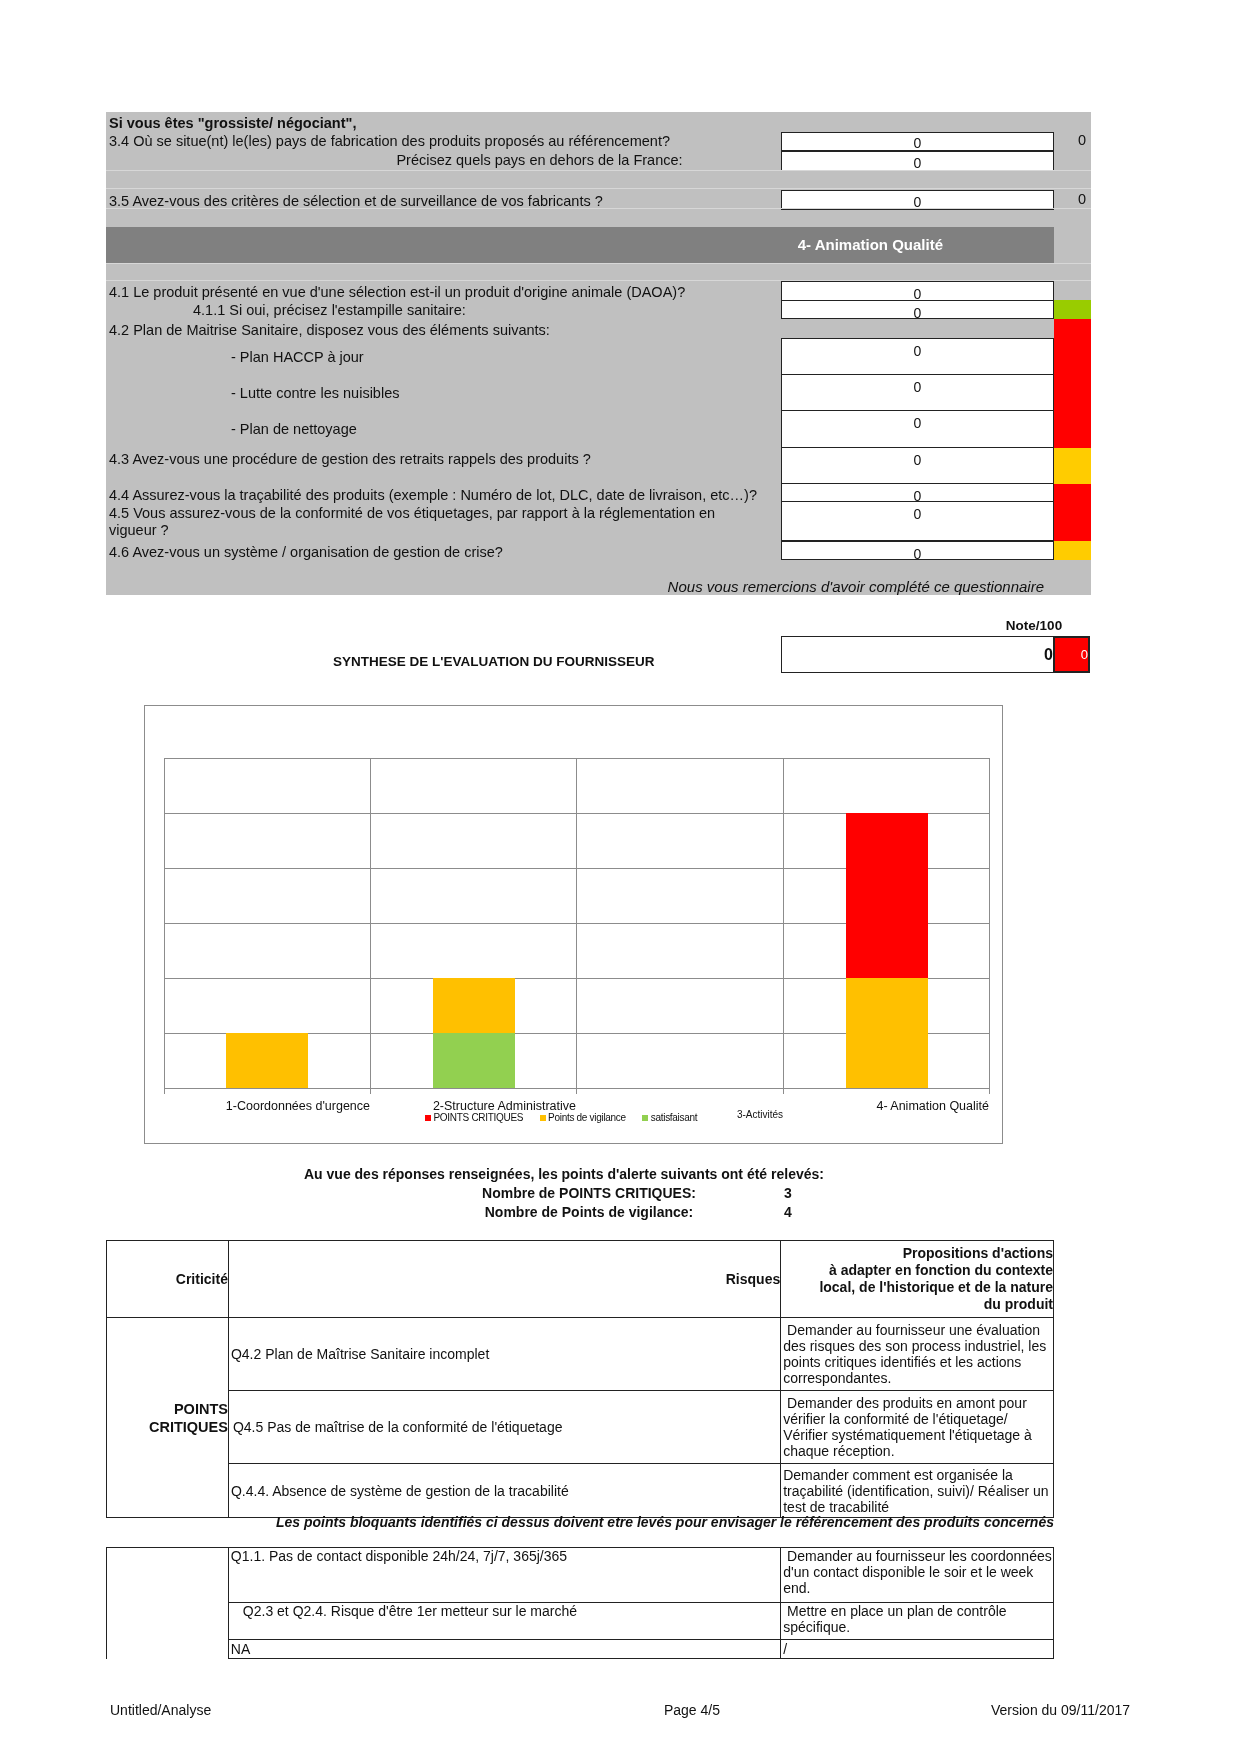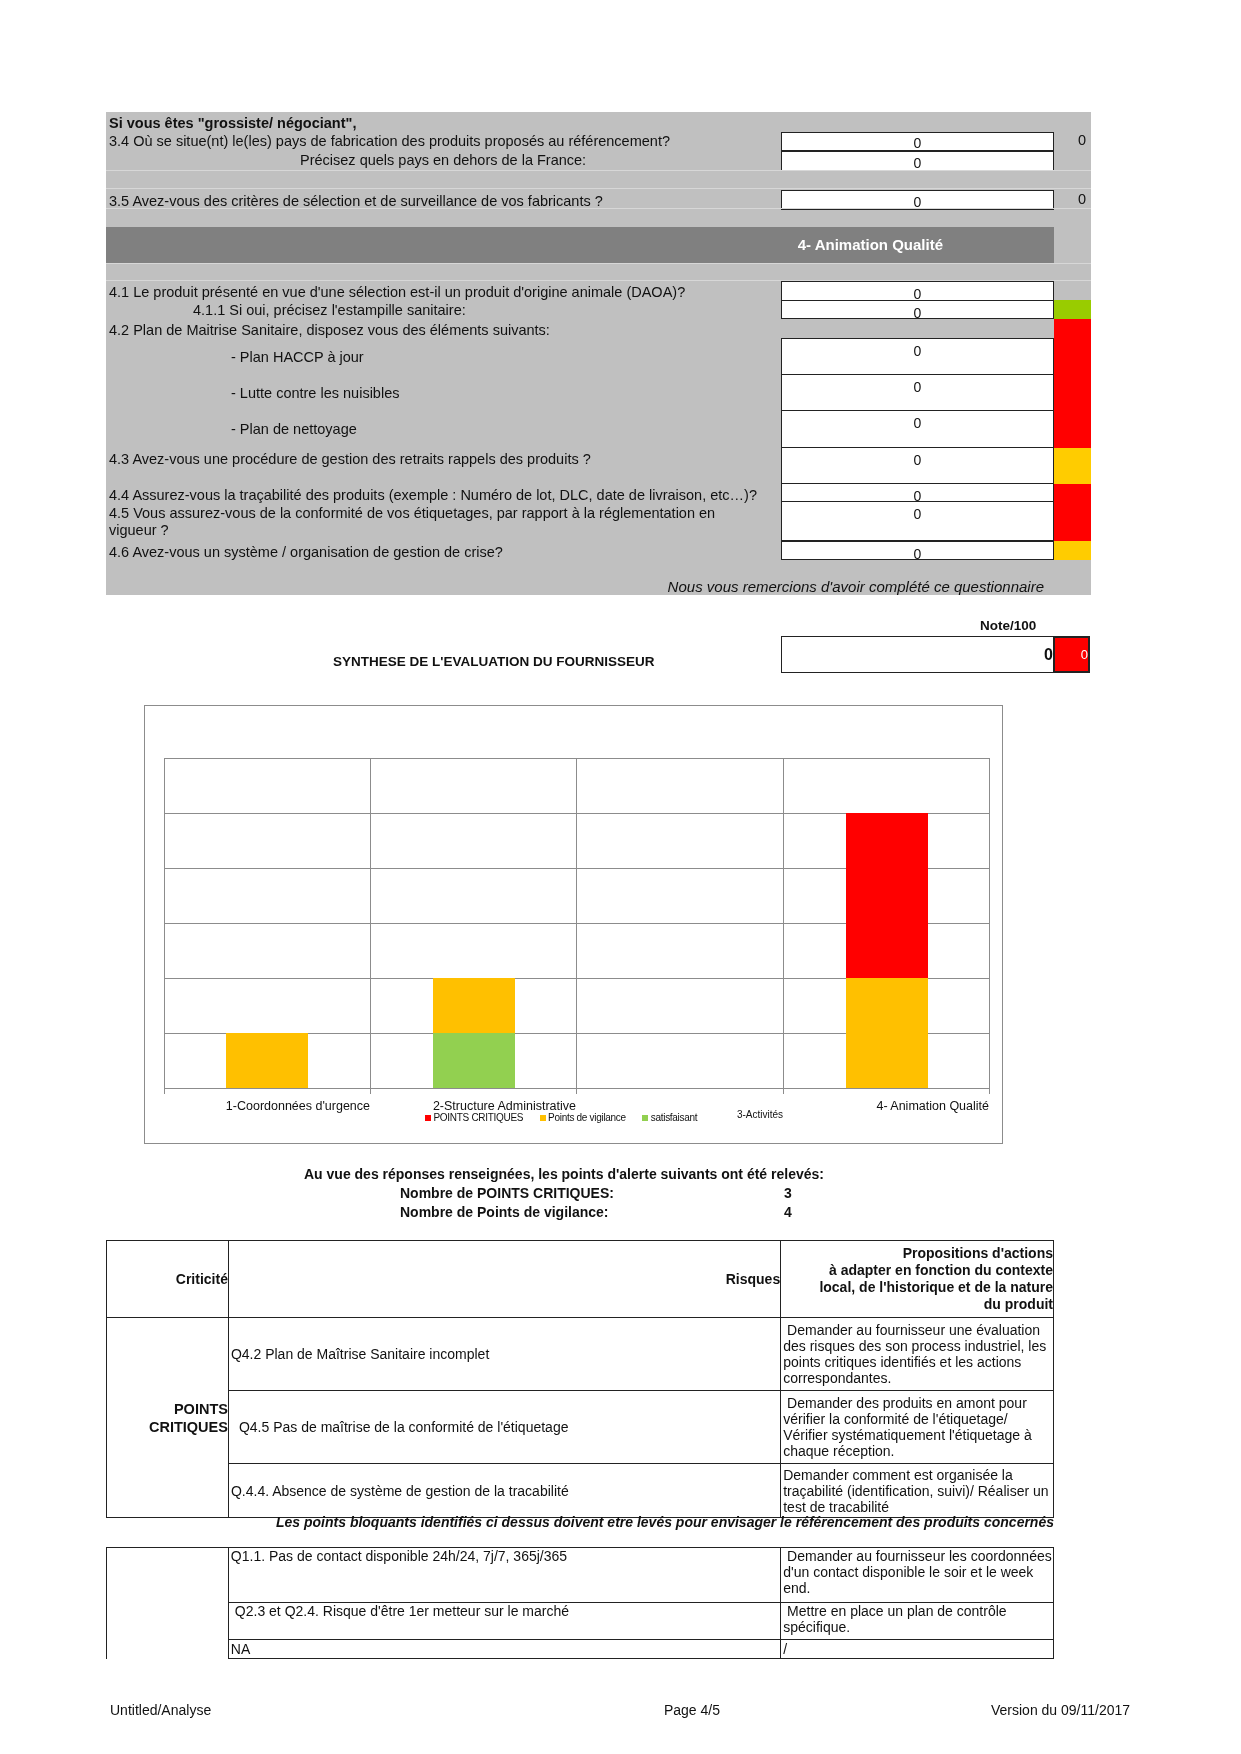--- a/index.html
+++ b/index.html
@@ -6,21 +6,21 @@
   html, body { width: 1241px; height: 1754px; background: #ffffff; }
   body { position: relative; font-family: "Liberation Sans", sans-serif; color: #111; font-size: 14px; overflow: hidden; }
   .abs { position: absolute; }
   .gray { background: #c0c0c0; }
   .txt { font-size: 14.5px; line-height: 17px; white-space: nowrap; }
   .inbox { background: #fff; border: 1px solid #222; text-align: center; font-size: 14px; line-height: 15px; }
   .sep { background: #d7d7d7; height: 1px; }
   .status { }
   .bold { font-weight: bold; }
   .center { text-align: right; }
-  .right { text-align: left; }
+  .right { text-align: center; }
   .chart-frame { border: 1px solid #8c8c8c; background: #fff; }
   .gridline { position: absolute; left: 0; right: 0; height: 1px; background: #8c8c8c; }
   .vline { position: absolute; top: 0; bottom: 0; width: 1px; background: #8c8c8c; }
   .bar-seg { position: absolute; }
   .tbl { border-collapse: collapse; position: absolute; font-size: 14px; }
   .tbl td { border: 1px solid #222; vertical-align: middle; line-height: 16px; }
   .footer { font-size: 14px; }
 </style>
 </head>
 <body>
@@ -146,21 +146,21 @@
   </tr>
   <tr style="height:73px;">
     <td rowspan="3" class="center bold" style="font-size:14.5px; line-height:18px;">
       <div>POINTS</div>
       <div>CRITIQUES</div>
     </td>
     <td style="padding-left:2px;">Q4.2 Plan de Maîtrise Sanitaire incomplet</td>
     <td style="padding-left:2px; white-space:pre-wrap;"> Demander au fournisseur une évaluation des risques des son process industriel, les points critiques identifiés et les actions correspondantes.</td>
   </tr>
   <tr style="height:73px;">
-    <td style="padding-left:10px;">Q4.5 Pas de maîtrise de la conformité de l'étiquetage</td>
+    <td style="padding-left:4px;">Q4.5 Pas de maîtrise de la conformité de l'étiquetage</td>
     <td style="padding-left:2px; white-space:pre-wrap;"> Demander des produits en amont pour vérifier la conformité de l'étiquetage/ Vérifier systématiquement l'étiquetage à chaque réception.</td>
   </tr>
   <tr style="height:54px;">
     <td style="padding-left:2px;">Q.4.4. Absence de système de gestion de la tracabilité</td>
     <td style="padding-left:2px;">Demander comment est organisée la traçabilité (identification, suivi)/ Réaliser un test de tracabilité</td>
   </tr>
 </tbody>
   </table>
 <div class="abs bold center" style="left:106px; width:948px; top:1514px; font-style:italic; font-size:14px; white-space:nowrap;">Les points bloquants identifiés ci dessus doivent etre levés pour envisager le référencement des produits concernés</div>
 
@@ -170,21 +170,21 @@
       <col style="width:553px">
       <col style="width:273px">
     </colgroup>
   <tbody>
       <tr style="height:55px;">
     <td rowspan="3" style="border-bottom:none;"></td>
     <td style="padding-left:2px; vertical-align:top;">Q1.1. Pas de contact disponible 24h/24, 7j/7, 365j/365</td>
     <td style="padding-left:2px; vertical-align:top; white-space:pre-wrap;"> Demander au fournisseur les coordonnées d'un contact disponible le soir et le week end.</td>
   </tr>
   <tr style="height:37px;">
-    <td style="padding-left:6px; vertical-align:top;margin-top:16px;">Q2.3 et Q2.4. Risque d'être 1er metteur sur le marché</td>
+    <td style="padding-left:14px; vertical-align:top;margin-top:16px;">Q2.3 et Q2.4. Risque d'être 1er metteur sur le marché</td>
     <td style="padding-left:2px; vertical-align:top; white-space:pre-wrap;"> Mettre en place un plan de contrôle spécifique.</td>
   </tr>
   <tr style="height:19px;">
     <td style="padding-left:2px;">NA</td>
     <td style="padding-left:2px;">/</td>
   </tr>
 </tbody>
   </table>
 
 <div class="abs footer" style="left:110px; top:1702px;">Untitled/Analyse</div>

